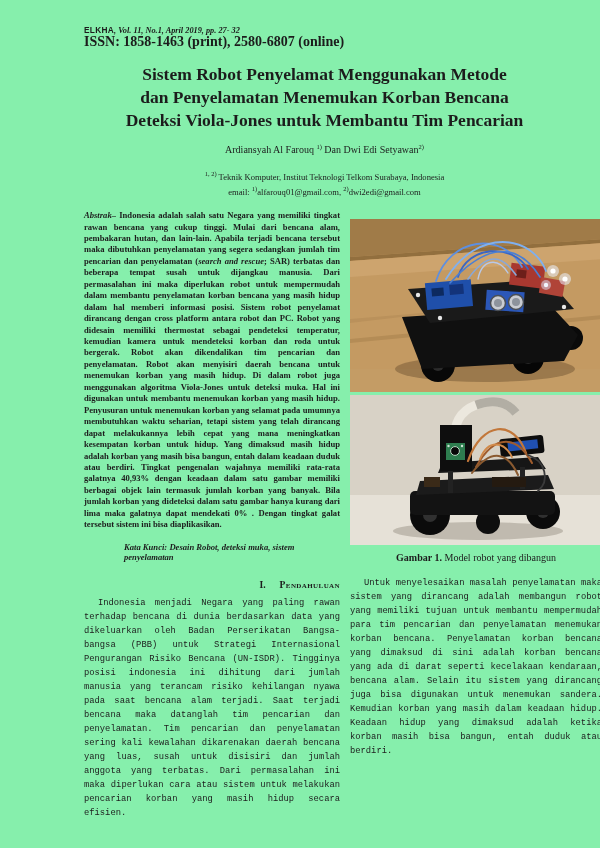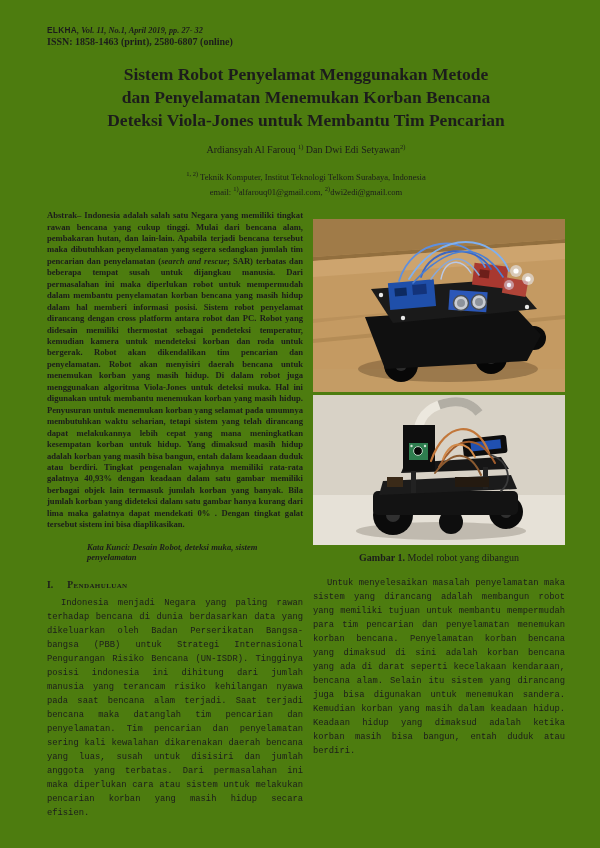--- a/index.html
+++ b/index.html
@@ -1,38 +1,38 @@
 <!DOCTYPE html>
 <html><head>
 <meta charset="utf-8">
 <style>
   html,body{margin:0;padding:0;background:#e9e9e9;}
   .page{
-    width:600px;height:848px;background:#4d7c0f;position:relative;
+    width:600px;height:848px;background:#86efac;position:relative;
     font-family:"Liberation Serif", serif;color:#1c1c1c;overflow:hidden;
-    margin:0 auto;box-sizing:border-box;
+    margin:0 auto;box-sizing:border-box;padding-left:37px;
   }
   .inner{padding:25px 35px 0 47px;}
   .journal-head{font-size:8.3px;font-weight:bold;line-height:11px;}
   .journal-head .jname{font-style:normal;letter-spacing:0.3px;font-family:"Liberation Sans",sans-serif;}
   .journal-head .jmeta{font-style:italic;}
-  .issn{font-size:10px;font-weight:bold;}
+  .issn{font-size:14px;font-weight:bold;}
   .title{margin-top:16px;text-align:center;font-weight:bold;font-size:17.5px;line-height:23px;}
   .authors{margin-top:11px;text-align:center;font-size:10px;}
   .authors sup,.affil sup,.email sup{font-size:6.5px;}
   .affil{margin-top:13px;text-align:center;font-size:8.6px;line-height:11px;}
   .email{text-align:center;font-size:8.6px;line-height:11px;}
   .cols{display:flex;gap:10px;margin-top:12px;}
   .col-left{width:256px;flex:0 0 256px;}
   .col-right{width:252px;flex:0 0 252px;}
   .abstract{font-size:8.6px;font-weight:bold;line-height:11.45px;text-align:justify;}
-  .abstract .lead{}
+  .abstract .lead{font-style:italic;}
   .abstract .it{font-style:italic;}
   .keywords{margin-top:11px;font-size:8.6px;font-weight:bold;font-style:italic;margin-left:40px;}
-  .sec-head{margin-top:17px;text-align:left;font-size:9.6px;font-weight:bold;}
+  .sec-head{margin-top:17px;text-align:right;font-size:9.6px;font-weight:bold;}
   .sec-head .num{margin-right:14px;}
   .sec-head .sc{font-variant:small-caps;letter-spacing:0.4px;}
   .para{margin-top:6px;font-size:8.8px;line-height:14px;text-align:justify;text-indent:14px;font-family:Liberation Mono, monospace;}
   .figure{margin-top:9px;}
   .photo{display:block;}
   .photo + .photo{margin-top:3px;}
   .caption{margin-top:7px;text-align:center;font-size:10px;}
   .caption .cap-label{font-weight:bold;}
   .footer{position:absolute;left:47px;right:35px;top:793px;display:flex;justify-content:space-between;font-size:8.3px;}
   .manuscript{text-decoration:underline;}

